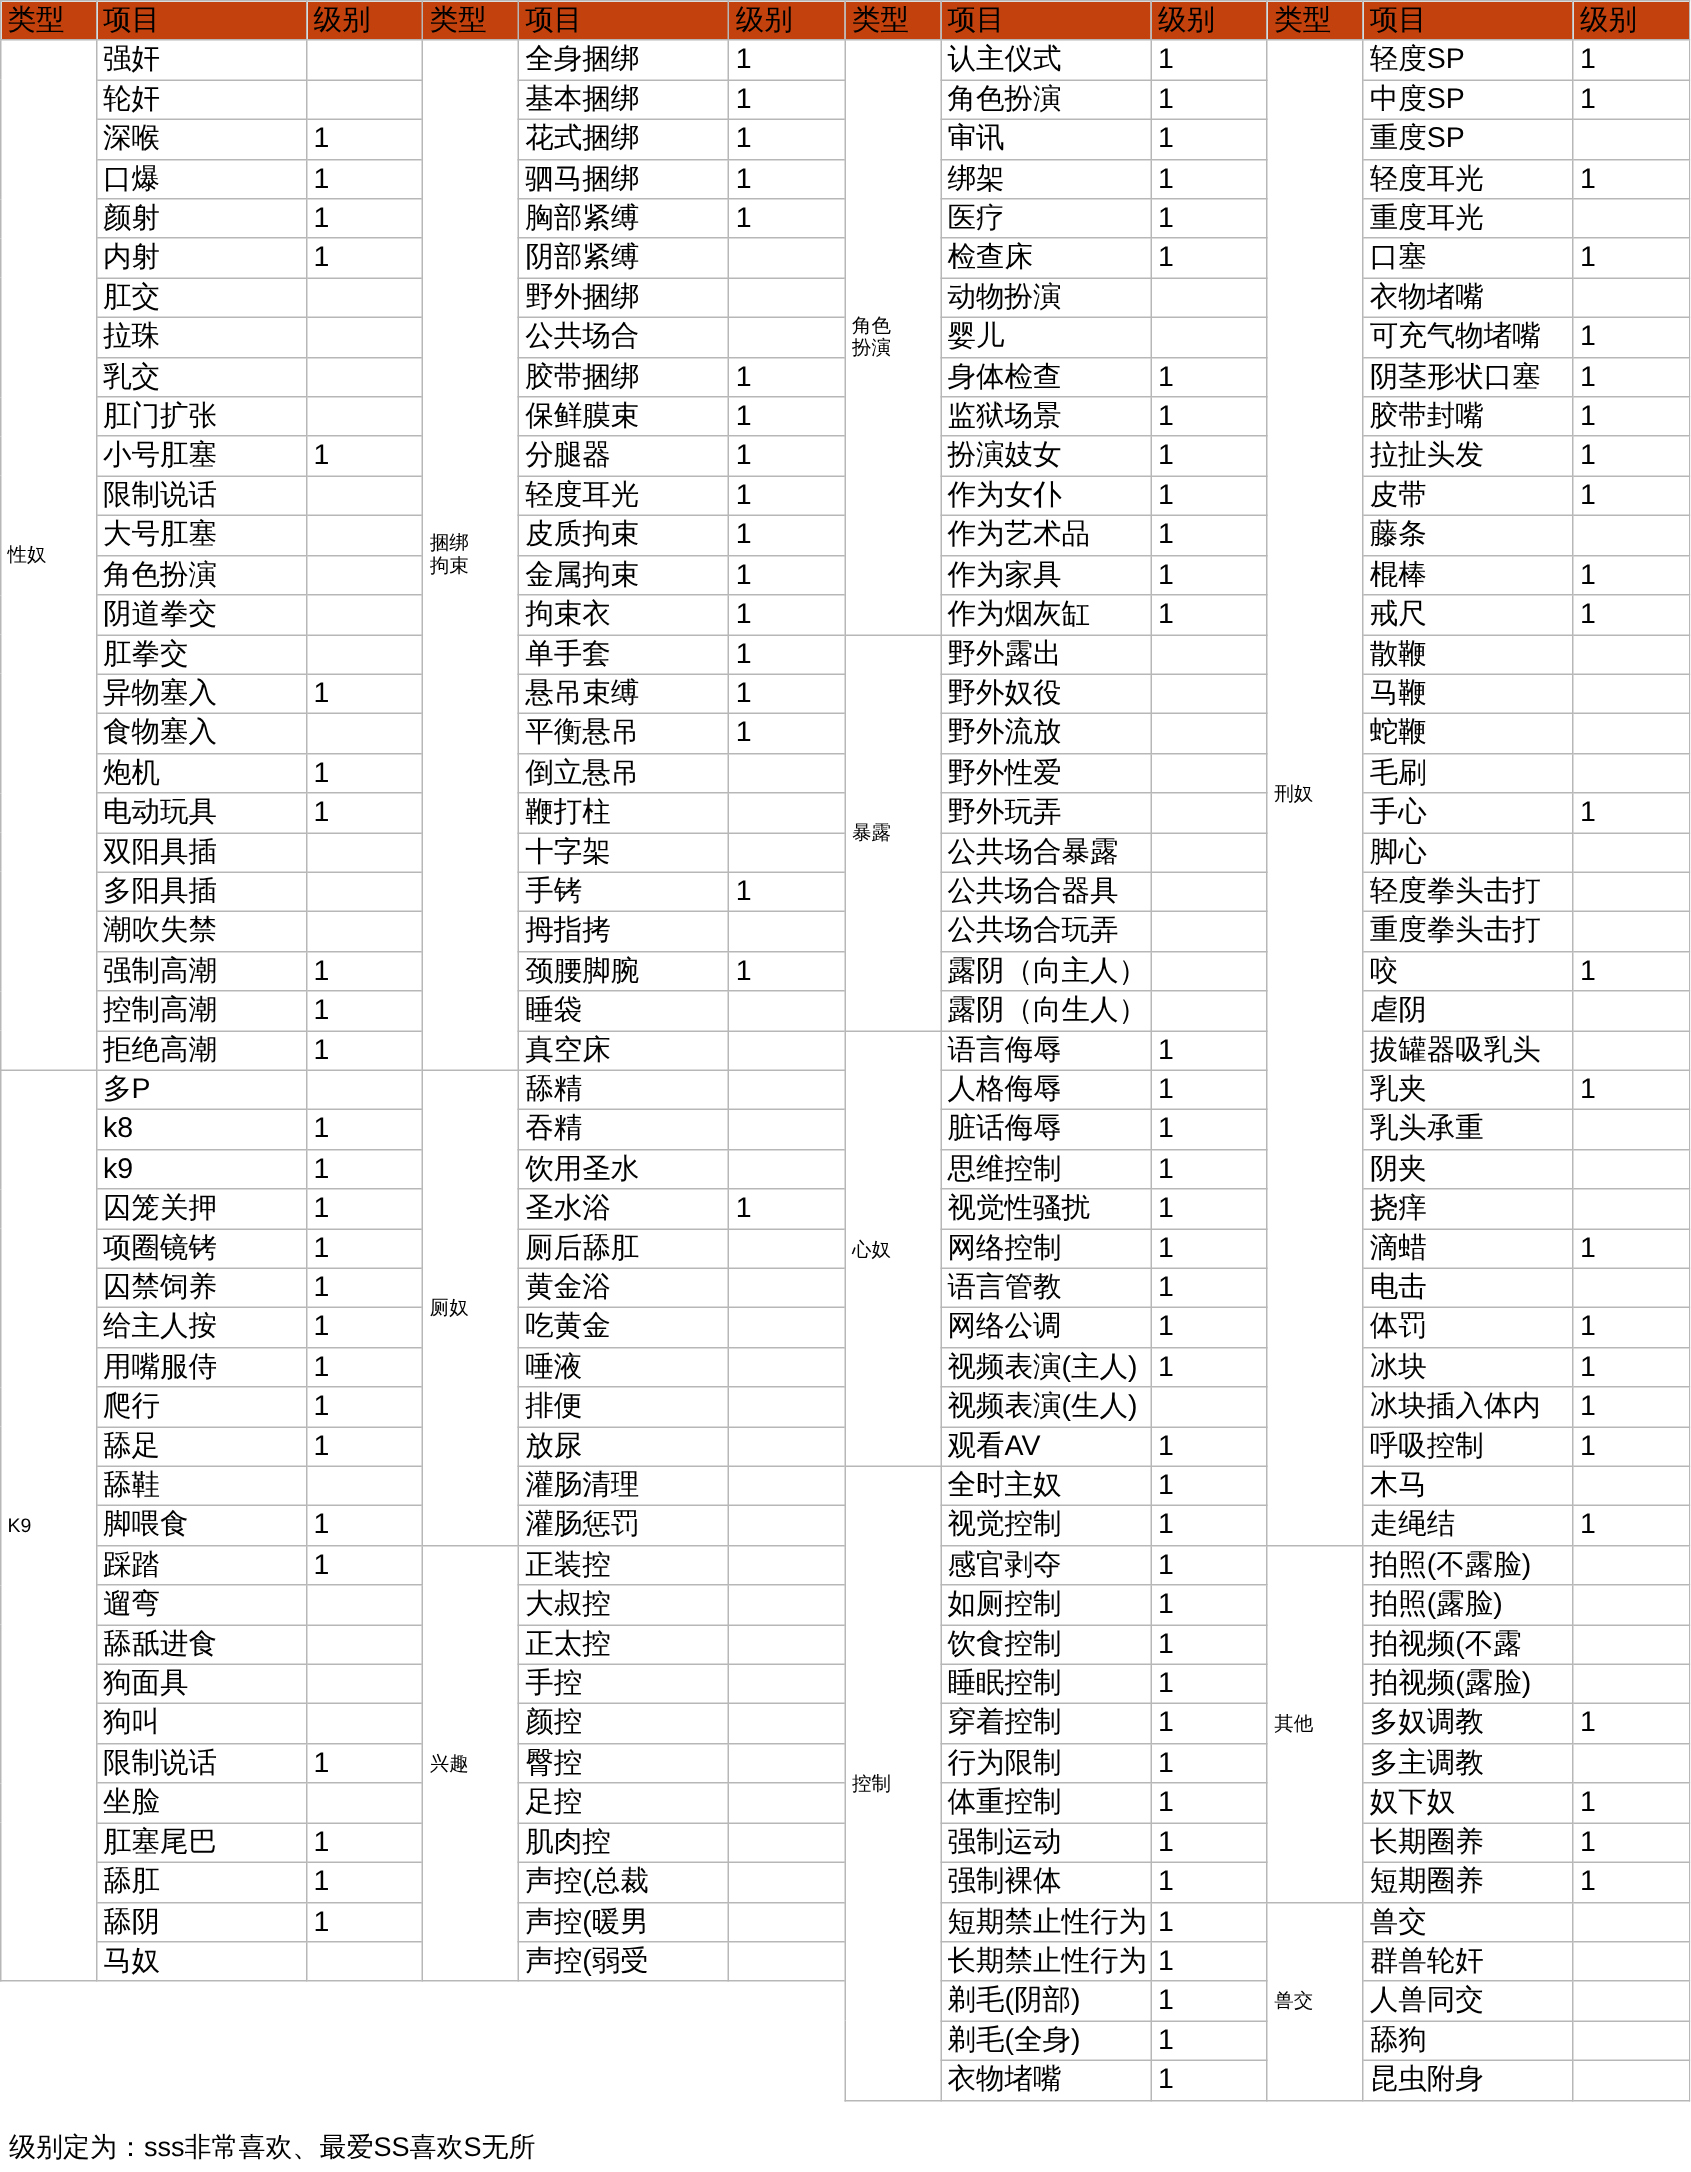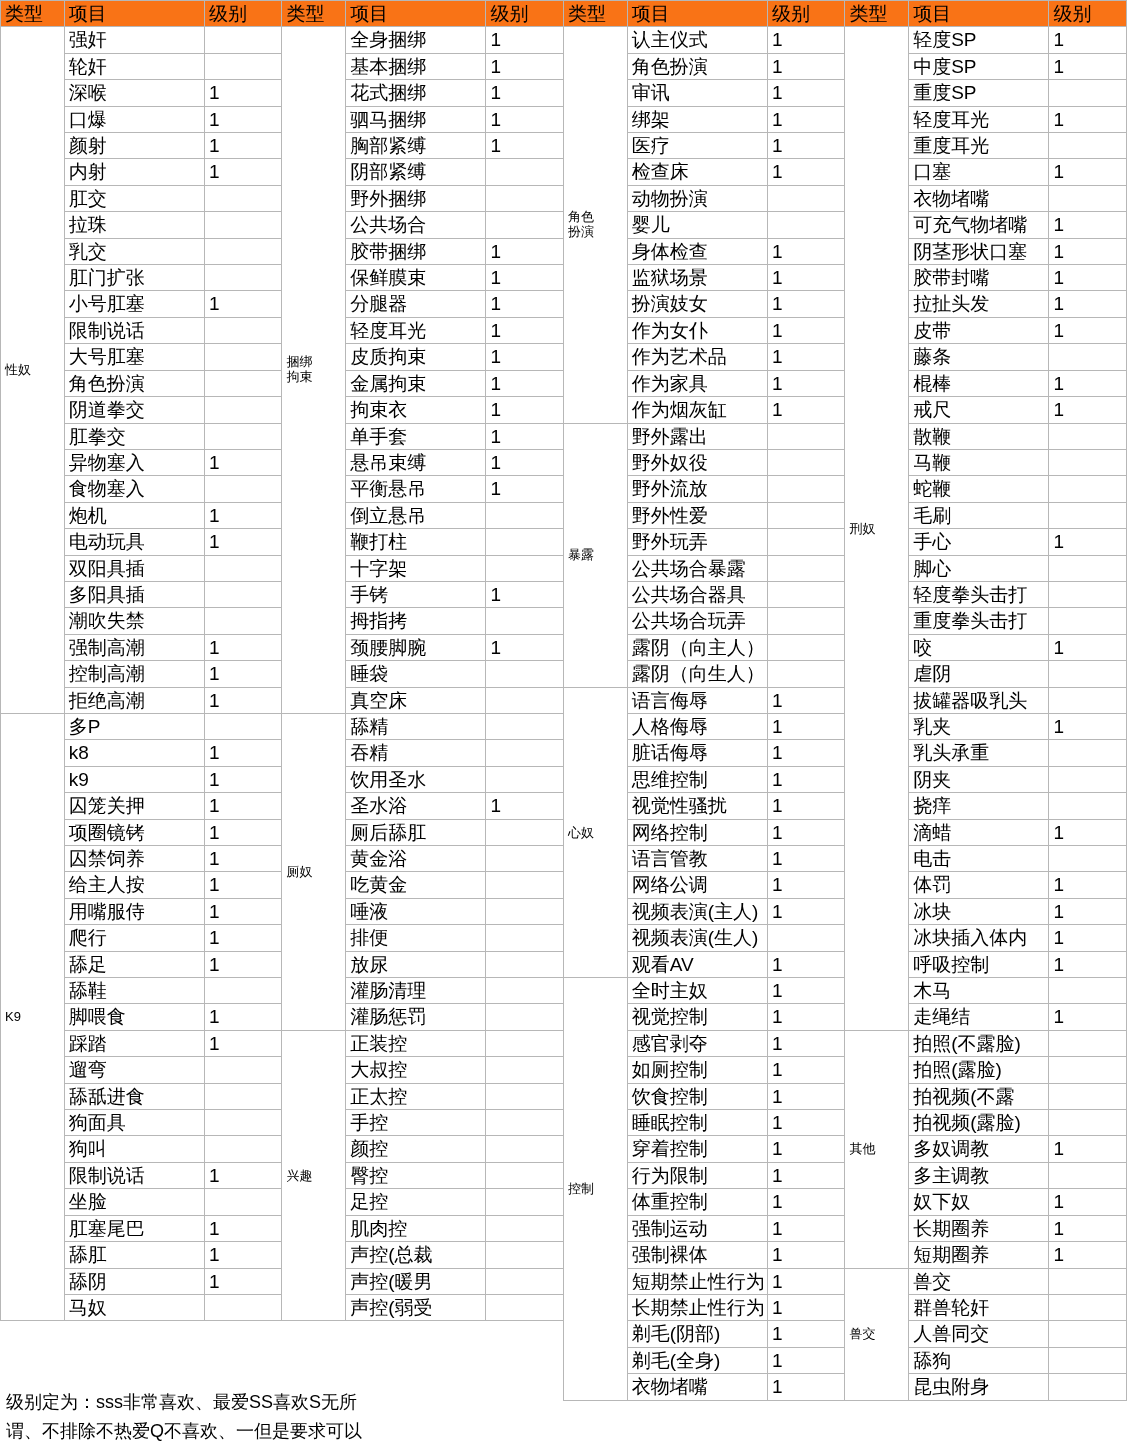--- a/index.html
+++ b/index.html
@@ -29,21 +29,21 @@
     line-height: 25.4px;
     white-space: nowrap;
     overflow: hidden;
     font-weight: normal;
     text-align: left;
     vertical-align: middle;
   }
   .hdr td {
     font-size: 19px;
     color: #000;
-    background: #f97316;
+    background: #c2410c;
   }
   .cat {
     text-align: left;
     vertical-align: middle;
     font-size: 13px;
   }
   .cat.vert {
     line-height: 1.15;
     white-space: normal;
   }
@@ -640,16 +640,15 @@
           <td class="w-item">衣物堵嘴</td>
           <td class="w-lvl lvl">1</td>
           <td class="w-item">昆虫附身</td>
           <td class="w-lvl lvl"></td>
         </tr>
       </tbody>
   </table>
 
   <div class="legend">
     <div>级别定为：sss非常喜欢、最爱SS喜欢S无所</div>
-    <div>谓、不排除不热爱Q不喜欢、一但是要求可以</div>
   </div>
 
 </div>
 
 </body></html>

